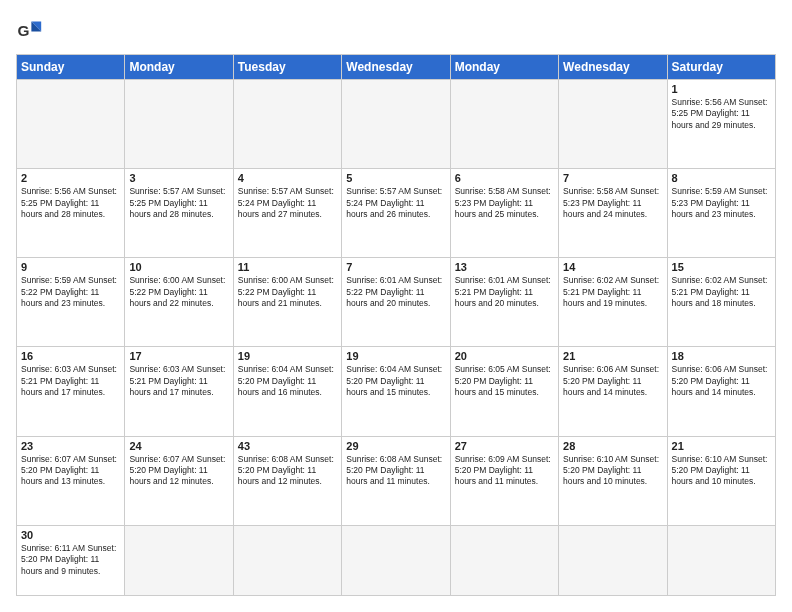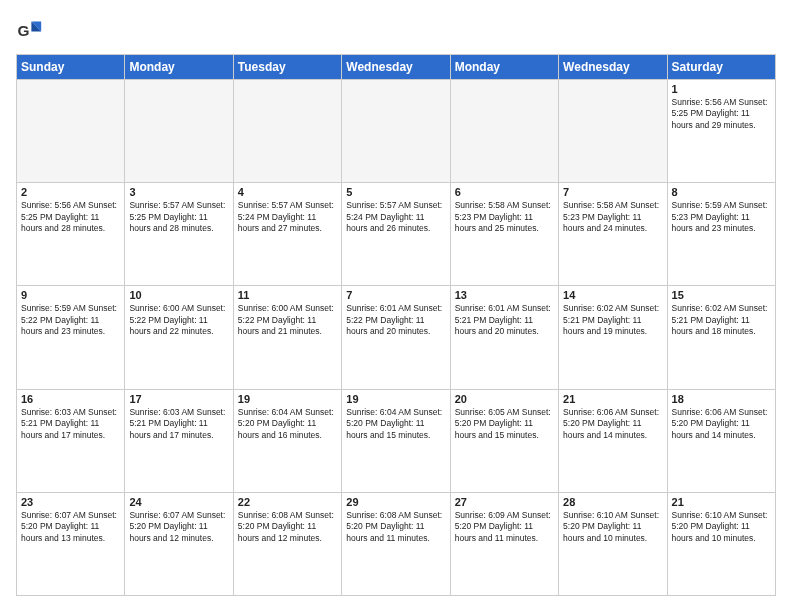--- a/index.html
+++ b/index.html
@@ -301,21 +301,21 @@
 and 13 minutes.</div>
           </td>
           <td>
             <span class="day-num">24</span>
             <div class="cell-info">Sunrise: 6:07 AM
 Sunset: 5:20 PM
 Daylight: 11 hours
 and 12 minutes.</div>
           </td>
           <td>
-            <span class="day-num">22</span>
+            <span class="day-num">43</span>
             <div class="cell-info">Sunrise: 6:08 AM
 Sunset: 5:20 PM
 Daylight: 11 hours
 and 12 minutes.</div>
           </td>
           <td>
             <span class="day-num">29</span>
             <div class="cell-info">Sunrise: 6:08 AM
 Sunset: 5:20 PM
 Daylight: 11 hours
@@ -335,16 +335,31 @@
 Daylight: 11 hours
 and 10 minutes.</div>
           </td>
           <td>
             <span class="day-num">21</span>
             <div class="cell-info">Sunrise: 6:10 AM
 Sunset: 5:20 PM
 Daylight: 11 hours
 and 10 minutes.</div>
           </td>
+        </tr>
+        <tr class="last-row">
+          <td>
+            <span class="day-num">30</span>
+            <div class="cell-info">Sunrise: 6:11 AM
+Sunset: 5:20 PM
+Daylight: 11 hours
+and 9 minutes.</div>
+          </td>
+          <td class="empty-cell"></td>
+          <td class="empty-cell"></td>
+          <td class="empty-cell"></td>
+          <td class="empty-cell"></td>
+          <td class="empty-cell"></td>
+          <td class="empty-cell"></td>
         </tr>
       </tbody>
   </table>
 </div>
 
 </body></html>

